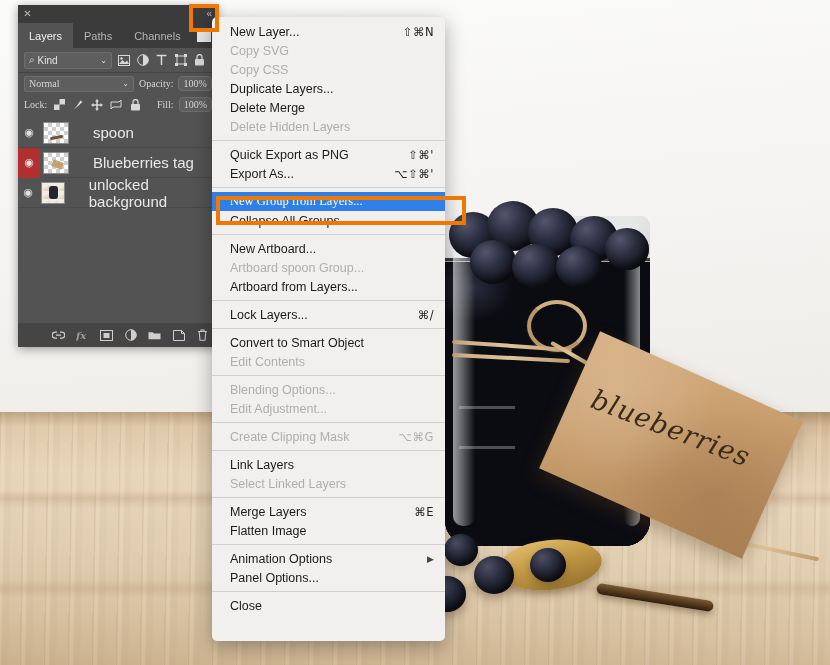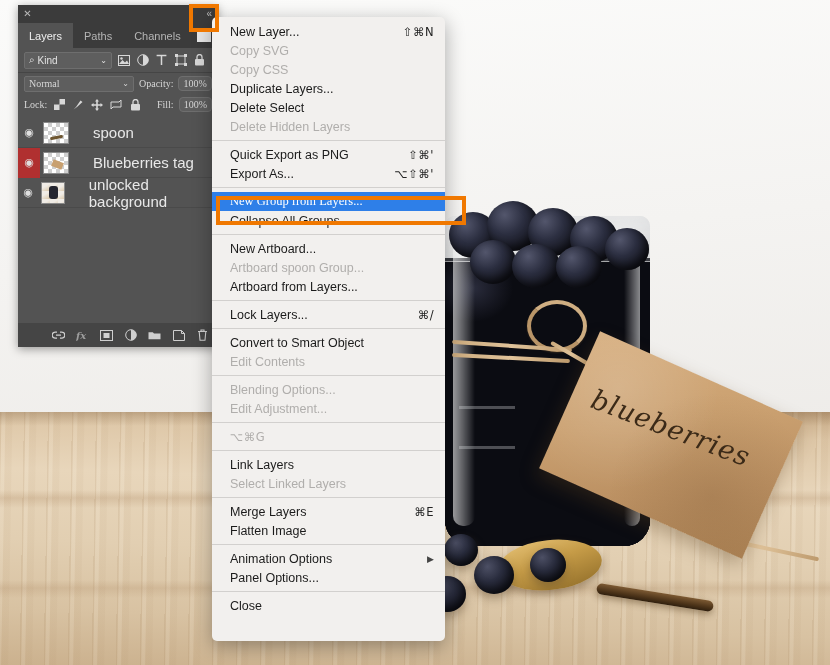--- a/index.html
+++ b/index.html
@@ -523,21 +523,21 @@
     <div class="mi disabled">
       <span class="label">Copy SVG</span>
     </div>
     <div class="mi disabled">
       <span class="label">Copy CSS</span>
     </div>
     <div class="mi">
       <span class="label">Duplicate Layers...</span>
     </div>
     <div class="mi">
-      <span class="label">Delete Select</span>
+      <span class="label">Delete Merge</span>
     </div>
     <div class="mi disabled">
       <span class="label">Delete Hidden Layers</span>
     </div>
     <div class="msep"></div>
     <div class="mi">
       <span class="label">Quick Export as PNG</span>
       <span class="sc">⇧⌘'</span>
     </div>
     <div class="mi">
@@ -575,20 +575,21 @@
     </div>
     <div class="msep"></div>
     <div class="mi disabled">
       <span class="label">Blending Options...</span>
     </div>
     <div class="mi disabled">
       <span class="label">Edit Adjustment...</span>
     </div>
     <div class="msep"></div>
     <div class="mi disabled">
+      <span class="label">Create Clipping Mask</span>
       <span class="sc">⌥⌘G</span>
     </div>
     <div class="msep"></div>
     <div class="mi">
       <span class="label">Link Layers</span>
     </div>
     <div class="mi disabled">
       <span class="label">Select Linked Layers</span>
     </div>
     <div class="msep"></div>

